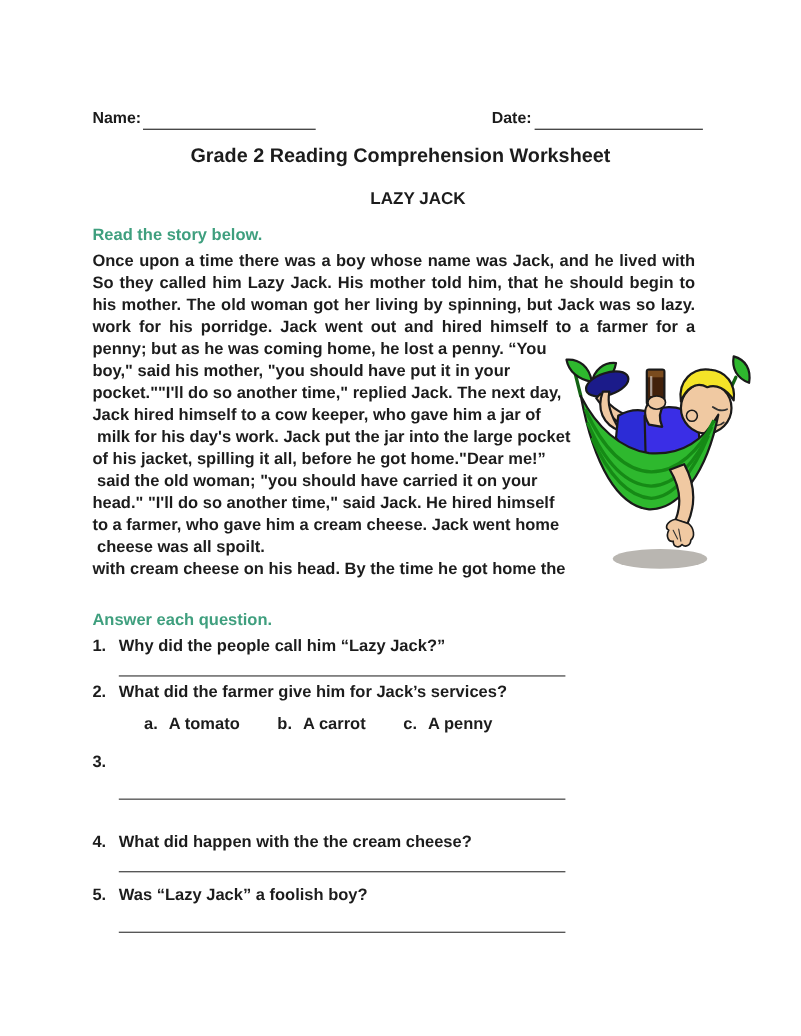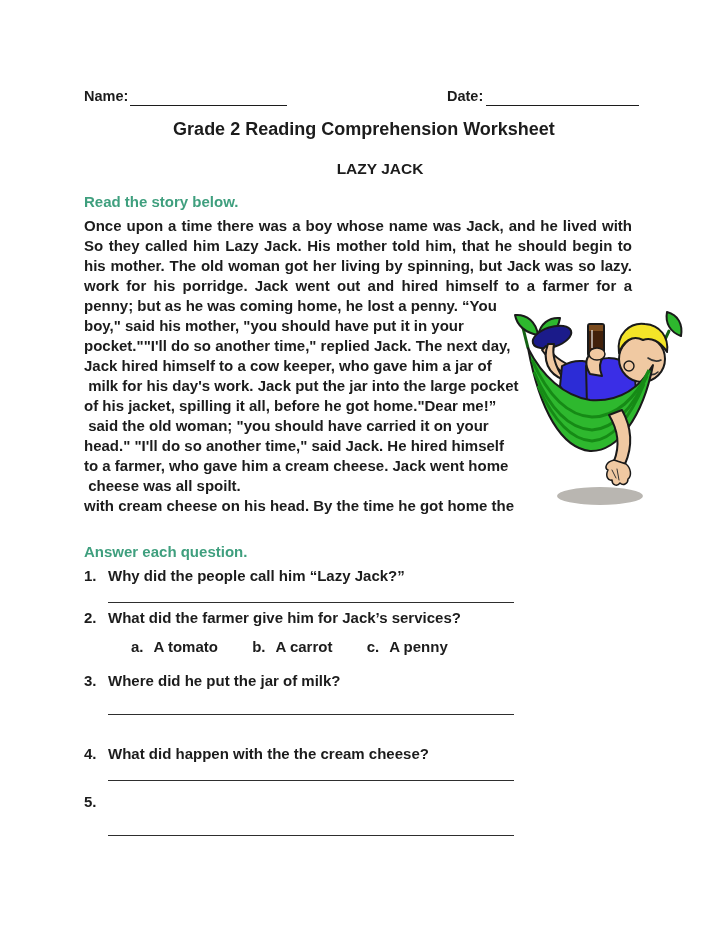--- a/index.html
+++ b/index.html
@@ -4,20 +4,21 @@
 <style>
   html,body{margin:0;padding:0;background:#ffffff;}
   .page{
     position:relative;
     width:728px;height:842px;
     background:#ffffff;
     font-family:"Liberation Sans", sans-serif;
     font-weight:700;
     color:#1c1c1c;
     overflow:hidden;
+    margin-top:12px;
   }
   .abs{position:absolute;}
   .hdr-label{font-size:14.5px;}
   .fill-line{border-top:1.6px solid #1c1c1c;height:0;}
   .title{left:0;width:728px;text-align:center;font-size:18px;}
   .subtitle{left:0;width:728px;text-align:center;font-size:15.5px;padding-left:16px;}
   .green-heading{font-size:15px;}
   .story{width:548px;font-size:15px;line-height:20px;}
   .story .ln{white-space:pre-wrap;}
   .story .ln.just{white-space:normal;text-align:justify;text-align-last:justify;}
@@ -129,32 +130,32 @@
     <span class="opt">
       <span class="letter">b.</span><span>A carrot</span>
     </span>
     <span class="opt">
       <span class="letter">c.</span><span>A penny</span>
     </span>
   </div>
 
   <div class="abs q" style="left:84px;top:671px;">
     <span class="num">3.</span>
-    <span>Where did he put the jar of milk?</span>
   </div>
   <div class="abs ans-line" style="left:108px;top:714px;"></div>
 
   <div class="abs q" style="left:84px;top:744px;">
     <span class="num">4.</span>
     <span>What did happen with the the cream cheese?</span>
   </div>
   <div class="abs ans-line" style="left:108px;top:780px;"></div>
 
   <div class="abs q" style="left:84px;top:792px;">
     <span class="num">5.</span>
+    <span>Was “Lazy Jack” a foolish boy?</span>
   </div>
   <div class="abs ans-line" style="left:108px;top:835px;"></div>
 
   <div class="abs copyright" style="left:311px;top:844px;">
     <span>Copyright </span><a href="#">www.englishlinx.com</a>
   </div>
 
 </div>
 
 </body></html>

